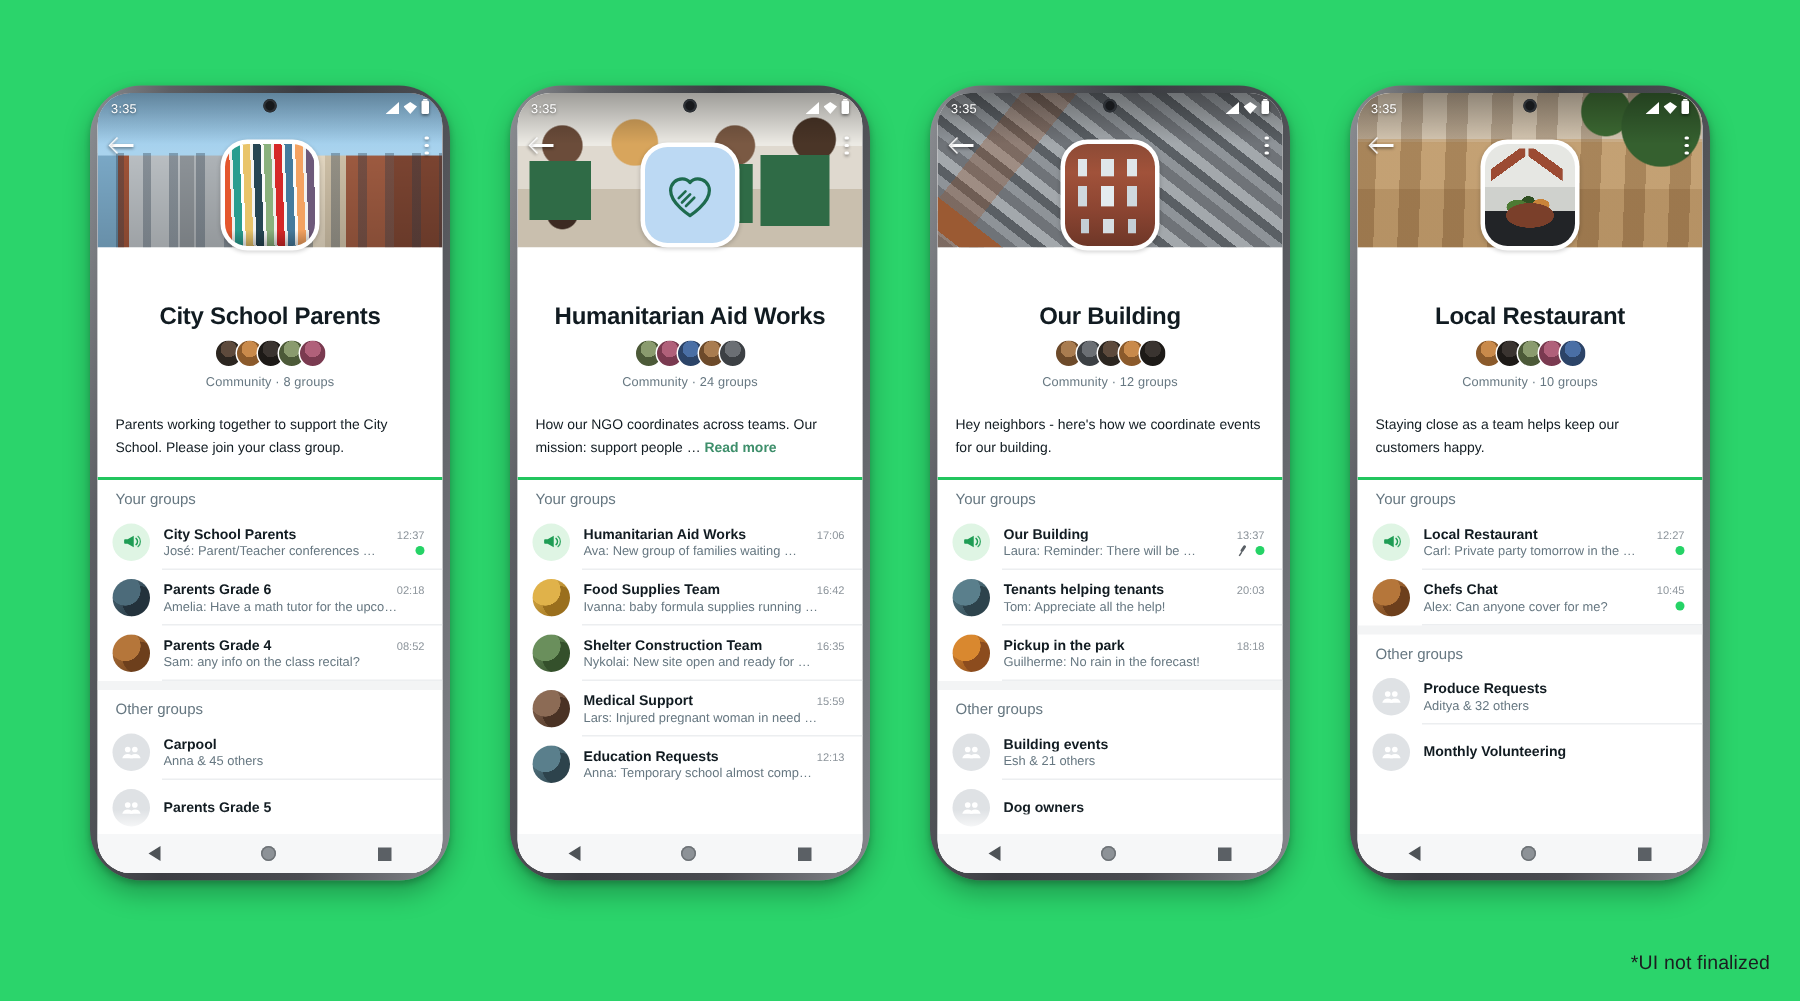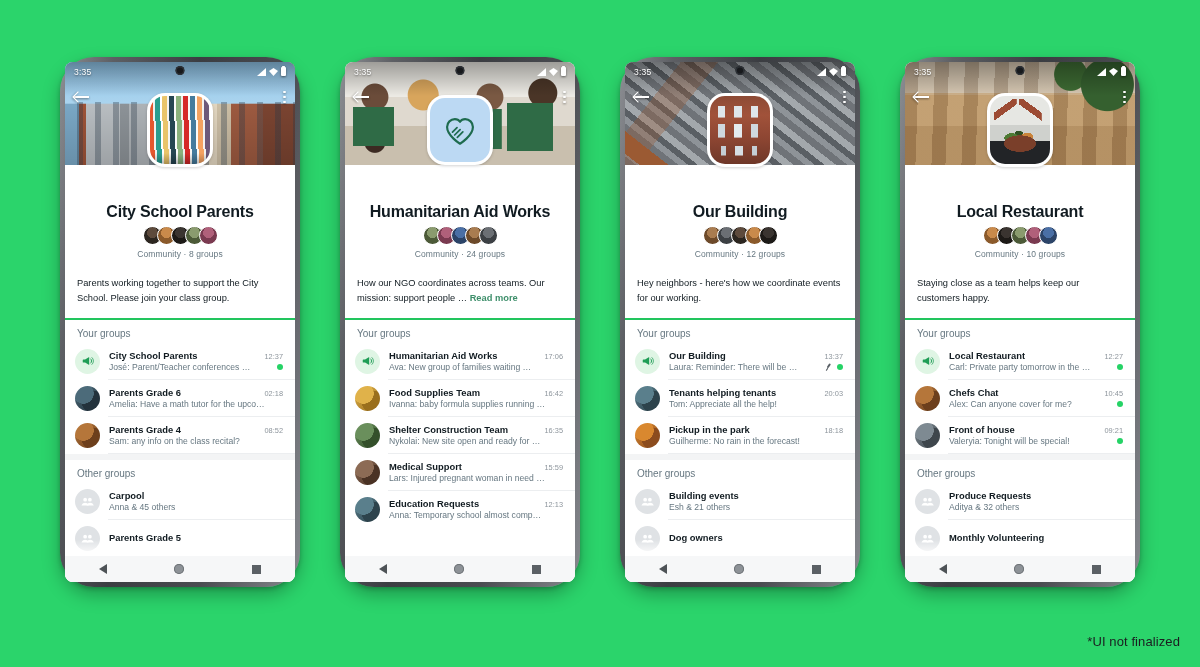--- a/index.html
+++ b/index.html
@@ -35,21 +35,21 @@
     border-radius: 34px;
     background: linear-gradient(100deg,#8d8f94 0%,#5d5f64 16%,#3b3d42 42%,#4a4c51 70%,#86888d 100%);
     padding: 5px;
     box-shadow: 0 8px 18px rgba(0,0,0,.28), 0 2px 4px rgba(0,0,0,.2);
     flex: 0 0 auto;
   }
   .phone-inner {
     position: relative;
     width: 100%;
     height: 100%;
-    border-radius: 8px;
+    border-radius: 22px;
     background: #ffffff;
     overflow: hidden;
     display: flex;
     flex-direction: column;
   }
 
   
   .cover {
     position: relative;
     height: 103px;
@@ -669,21 +669,21 @@
           <div class="comm-title">Our Building</div>
           <div class="face-row">
             <div class="face" style="background: radial-gradient(circle at 50% 34%, rgb(169, 124, 80) 0px, rgb(169, 124, 80) 38%, rgb(109, 74, 42) 39%, rgb(109, 74, 42) 100%);"></div>
             <div class="face" style="background: radial-gradient(circle at 50% 34%, rgb(107, 111, 116) 0px, rgb(107, 111, 116) 38%, rgb(60, 64, 68) 39%, rgb(60, 64, 68) 100%);"></div>
             <div class="face" style="background: radial-gradient(circle at 50% 34%, rgb(93, 74, 60) 0px, rgb(93, 74, 60) 38%, rgb(44, 38, 32) 39%, rgb(44, 38, 32) 100%);"></div>
             <div class="face" style="background: radial-gradient(circle at 50% 34%, rgb(201, 138, 75) 0px, rgb(201, 138, 75) 38%, rgb(139, 90, 43) 39%, rgb(139, 90, 43) 100%);"></div>
             <div class="face" style="background: radial-gradient(circle at 50% 34%, rgb(58, 52, 48) 0px, rgb(58, 52, 48) 38%, rgb(29, 26, 23) 39%, rgb(29, 26, 23) 100%);"></div>
           </div>
           <div class="meta">Community · 12 groups</div>
         </div>
-        <div class="desc"><span>Hey neighbors - here's how we coordinate events for our working.</span></div>
+        <div class="desc"><span>Hey neighbors - here's how we coordinate events for our building.</span></div>
         <div class="listwrap">
           <div class="sec-label">Your groups</div>
           <div class="row">
             <div class="av announce">
               <svg width="14" height="14" viewBox="0 0 24 24" aria-hidden="true">
     <path d="M4 9.5h3l7-4.2v13.4l-7-4.2H4a1 1 0 0 1-1-1v-3a1 1 0 0 1 1-1z" fill="#1f9d55"></path>
     <path d="M16.6 8.4a4.6 4.6 0 0 1 0 7.2" stroke="#1f9d55" stroke-width="1.7" fill="none" stroke-linecap="round"></path>
     <path d="M18.8 6.1a7.6 7.6 0 0 1 0 11.8" stroke="#1f9d55" stroke-width="1.5" fill="none" stroke-linecap="round" opacity=".85"></path>
   </svg>
             </div>
@@ -835,33 +835,20 @@
               <div class="rowtop">
                 <div class="rowname">Chefs Chat</div>
                 <div class="rowtime">10:45</div>
               </div>
               <div class="rowbot">
                 <div class="rowmsg">Alex: Can anyone cover for me?</div>
                 <div class="unread"></div>
               </div>
             </div>
           </div>
-          <div class="row">
-            <div class="av" style="background: radial-gradient(circle at 34% 30%, rgb(126, 138, 146) 0px, rgb(126, 138, 146) 42%, transparent 43%), radial-gradient(circle at 70% 62%, rgb(62, 70, 76) 0px, rgb(62, 70, 76) 46%, transparent 47%), linear-gradient(140deg, rgb(126, 138, 146) 0%, rgb(62, 70, 76) 100%);"></div>
-            <div class="rowtext">
-              <div class="rowtop">
-                <div class="rowname">Front of house</div>
-                <div class="rowtime">09:21</div>
-              </div>
-              <div class="rowbot">
-                <div class="rowmsg">Valeryia: Tonight will be special!</div>
-                <div class="unread"></div>
-              </div>
-            </div>
-          </div>
           <div class="sec-label other">Other groups</div>
           <div class="row">
             <div class="av placeholder">
               <svg width="15" height="15" viewBox="0 0 24 24" aria-hidden="true">
     <circle cx="8.2" cy="9" r="3" fill="#ffffff"></circle>
     <circle cx="15.8" cy="9" r="3" fill="#ffffff"></circle>
     <path d="M2.4 18.5c.6-3 3-4.6 5.8-4.6s5.2 1.6 5.8 4.6z" fill="#ffffff"></path>
     <path d="M10.4 18.5c.6-3 3-4.6 5.8-4.6s5.2 1.6 5.8 4.6z" fill="#ffffff"></path>
   </svg>
             </div>

